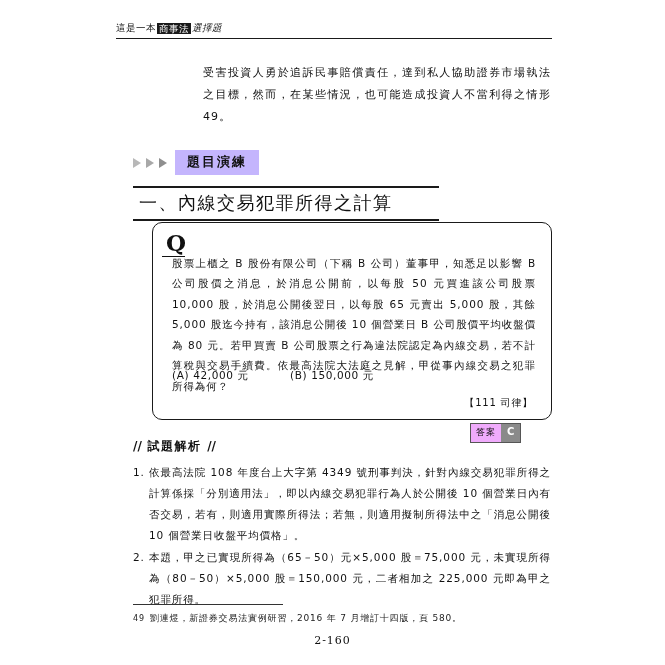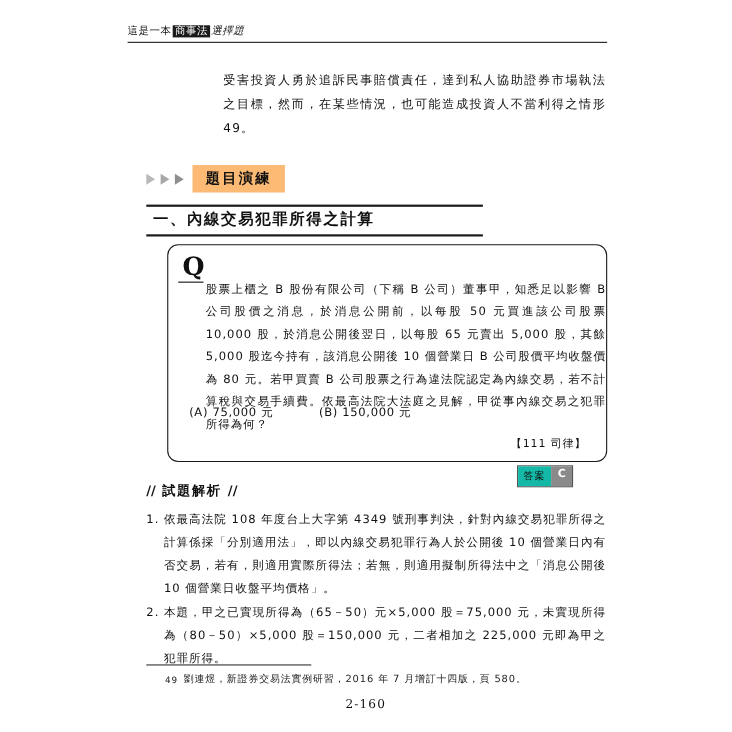--- a/index.html
+++ b/index.html
@@ -64,40 +64,40 @@
   }
   .tri{
     width:0;height:0;
     border-left:8px solid #b8b8b8;
     border-top:5.5px solid transparent;
     border-bottom:5.5px solid transparent;
   }
   .tri.t2{border-left-color:#a8a8a8;}
   .tri.t3{border-left-color:#8f8f8f;}
   .banner-box{
-    background:#fdba74;
+    background:#c4b5fd;
     color:#111;
     font-size:13px;
     font-weight:bold;
     letter-spacing:2px;
     padding:3px 12px 4px 12px;
     margin-left:3px;
   }
 
   
   .heading{
     position:absolute;
     left:133px;top:186px;
     width:306px;
     border-top:2px solid #1a1a1a;
     border-bottom:2px solid #1a1a1a;
     padding:3px 0 4px 6px;
     box-sizing:border-box;
-    font-size:14px;
-    font-weight:bold;
+    font-size:18px;
+    font-weight:normal;
     letter-spacing:1.5px;
     color:#111;
   }
 
   
   .qcard{
     position:absolute;
     left:152px;top:222px;
     width:400px;height:198px;
     border:1.2px solid #1a1a1a;
@@ -114,21 +114,21 @@
     color:#111;
   }
   .qcard .qmark-ul{
     position:absolute;
     left:9px;top:33px;
     width:23px;height:1.4px;
     background:#111;
   }
   .qbody{
     position:absolute;
-    left:34px;top:30px;
+    left:19px;top:30px;
     width:364px;
     font-size:10.5px;
     line-height:1.95;
     letter-spacing:0.9px;
     text-align:justify;
     color:#111;
   }
   .qopts{
     position:absolute;
     left:19px;top:142px;
@@ -150,21 +150,21 @@
 
   
   .ansbadge{
     position:absolute;
     left:470px;top:423px;
     display:flex;align-items:stretch;
     border:1px solid #555;
     background:#fff;
   }
   .ansbadge .lbl{
-    background:#14b8a6;
+    background:#f0abfc;
     font-size:9px;
     letter-spacing:1px;
     padding:2px 5px 3px 5px;
     color:#111;
   }
   .ansbadge .val{
     background:#8a8a8a;
     color:#fff;
     font-size:10px;
     font-weight:bold;
@@ -210,21 +210,21 @@
   .footnote{
     position:absolute;
     left:133px;top:611px;
     width:418px;
     font-size:9px;
     line-height:1.7;
     letter-spacing:0.8px;
     color:#222;
     display:flex;
   }
-  .footnote .fnum{width:17px;flex:0 0 17px;font-size:8px;padding-top:1px;margin-left:17px;}
+  .footnote .fnum{width:17px;flex:0 0 17px;font-size:8px;padding-top:1px;}
 
   
   .pagenum{
     position:absolute;
     left:0;right:0;bottom:18px;
     text-align:center;
     font-size:11px;
     letter-spacing:1px;
     color:#111;
     font-family:"DejaVu Serif","Liberation Serif",serif;
@@ -254,21 +254,21 @@
   <div class="heading">一、內線交易犯罪所得之計算</div>
 
   <div class="qcard">
     <div class="qmark">Q</div>
     <div class="qmark-ul"></div>
     <div class="qbody">股票上櫃之 B 股份有限公司（下稱 B 公司）董事甲，知悉足以影響 B 公司股價之消息，於消息公開前，以每股 50 元買進該公司股票 10,000 股，於消息公開後翌日，以每股 65 元賣出 5,000 股，其餘 5,000 股迄今持有，該消息公開後 10 個營業日 B 公司股價平均收盤價為 80 元。若甲買賣 B 公司股票之行為違法院認定為內線交易，若不計算稅與交易手續費。依最高法院大法庭之見解，甲從事內線交易之犯罪所得為何？</div>
     <div class="qopts">
       <div class="row">
         <span class="opt">
           <span>(A)</span>
-          <span>75,000 元</span>
+          <span>42,000 元</span>
         </span>
         <span class="opt">
           <span>(B)</span>
           <span>150,000 元</span>
         </span>
       </div>
       <div class="row">
       </div>
     </div>
     <div class="qsource">【111 司律】</div>

